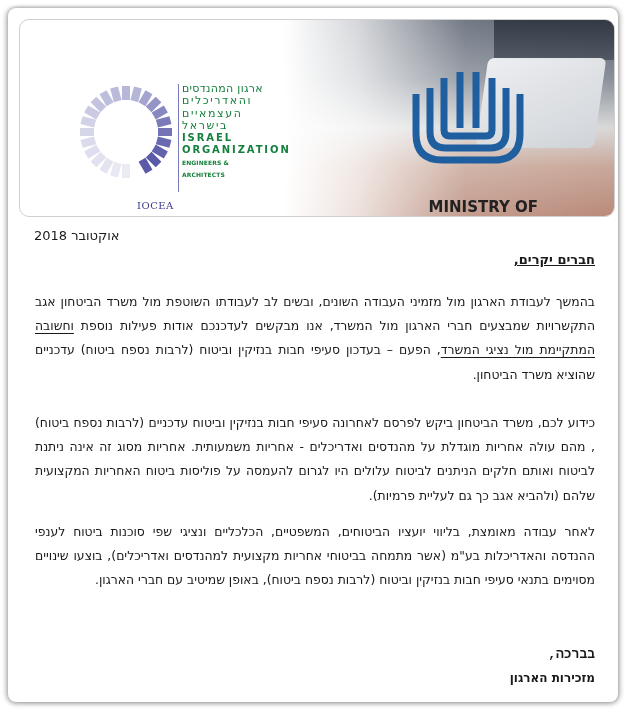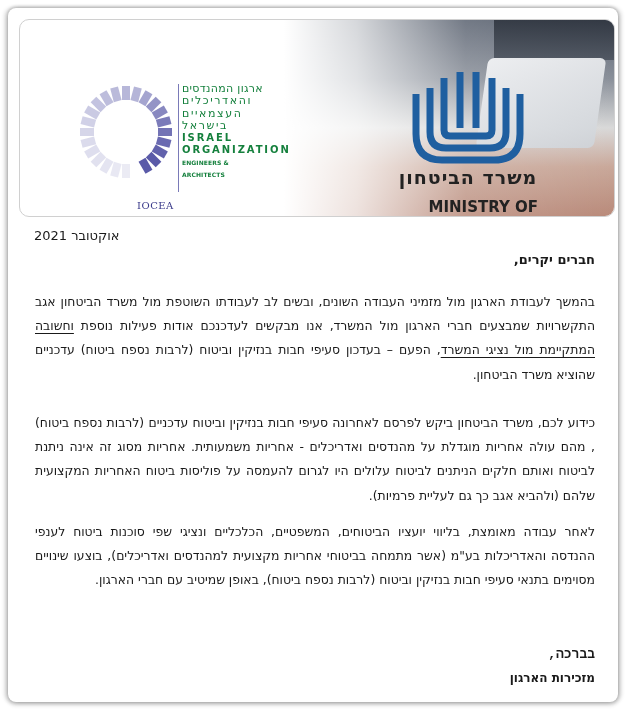--- a/index.html
+++ b/index.html
@@ -49,21 +49,21 @@
     .iocea-divider { position: absolute; left: 158px; top: 64px; width: 1px; height: 108px; background: #7a7ab8; }
     .iocea-text {
       position: absolute; left: 162px; top: 63px; width: 90px;
       font-family: "DejaVu Sans", sans-serif; color: #15803d; line-height: 12.3px;
     }
     .iocea-text .he { direction: rtl; text-align: left; font-size: 11px; letter-spacing: 1.6px; unicode-bidi: plaintext; }
     .iocea-text .he:first-child { letter-spacing: 0.3px; }
     .iocea-text .en { font-size: 10px; font-weight: bold; letter-spacing: 1.9px; }
     .iocea-text .en.small { font-size: 6px; letter-spacing: 0.1px; }
     .date { position: absolute; left: 34px; top: 228px; font-size: 13px; direction: rtl; }
-    .greeting { position: absolute; right: 35px; top: 252px; font-size: 13px; font-weight: bold; direction: rtl; }
+    .greeting { position: absolute; right: 35px; top: 252px; font-size: 13px; font-weight: bold; direction: rtl; text-decoration: underline; }
     .para {
       position: absolute; right: 35px; width: 560px; font-size: 12.4px; line-height: 24.2px;
       direction: rtl; text-align: justify; text-align-last: right;
     }
     .para u { text-decoration: underline; text-underline-offset: 3px; }
     .p1 { top: 290px; }
     .p2 { top: 411px; margin-left: 43px; }
     .p3 { top: 520px; margin-left: 47px; }
     .sign1 { position: absolute; right: 35px; top: 647px; font-size: 13px; font-weight: bold; direction: rtl; font-family: Liberation Mono, monospace; }
     .sign2 { position: absolute; right: 35px; top: 671px; font-size: 12px; font-weight: bold; direction: rtl; }
@@ -122,25 +122,24 @@
 
   <svg class="mod-logo" viewBox="0 0 120 95">
     <g fill="none" stroke="#1f5fa0" stroke-width="7">
       <path d="M8 22 L8 62 Q8 88 34 88 L86 88 Q112 88 112 62 L112 22"></path>
       <path d="M22 16 L22 60 Q22 76 38 76 L82 76 Q98 76 98 60 L98 16"></path>
       <path d="M36 6 L36 58 Q36 64 42 64 L78 64 Q84 64 84 58 L84 6"></path>
       <path d="M52 0 L52 56"></path>
       <path d="M68 0 L68 56"></path>
     </g>
   </svg>
-  <div class="mod-he">משרד הביטחון</div>
   <div class="mod-en">MINISTRY OF DEFENCE</div>
 </div>
 
-<div class="date">אוקטובר 2021</div>
+<div class="date">אוקטובר 2018</div>
 <div class="greeting">חברים יקרים,</div>
 
 <div class="para p1"><span>בהמשך לעבודת הארגון מול מזמיני העבודה השונים, ובשים לב לעבודתו השוטפת מול משרד הביטחון אגב התקשרויות שמבצעים חברי הארגון מול המשרד, אנו מבקשים לעדכנכם אודות פעילות נוספת </span><u>וחשובה המתקיימת מול נציגי המשרד</u><span>, הפעם – בעדכון סעיפי חבות בנזיקין וביטוח (לרבות נספח ביטוח) עדכניים שהוציא משרד הביטחון.</span></div>
 
 <div class="para p2">כידוע לכם, משרד הביטחון ביקש לפרסם לאחרונה סעיפי חבות בנזיקין וביטוח עדכניים (לרבות נספח ביטוח) , מהם עולה אחריות מוגדלת על מהנדסים ואדריכלים - אחריות משמעותית. אחריות מסוג זה אינה ניתנת לביטוח ואותם חלקים הניתנים לביטוח עלולים היו לגרום להעמסה על פוליסות ביטוח האחריות המקצועית שלהם (ולהביא אגב כך גם לעליית פרמיות).</div>
 
 <div class="para p3">לאחר עבודה מאומצת, בליווי יועציו הביטוחים, המשפטיים, הכלכליים ונציגי שפי סוכנות ביטוח לענפי ההנדסה והאדריכלות בע"מ (אשר מתמחה בביטוחי אחריות מקצועית למהנדסים ואדריכלים), בוצעו שינויים מסוימים בתנאי סעיפי חבות בנזיקין וביטוח (לרבות נספח ביטוח), באופן שמיטיב עם חברי הארגון.</div>
 
 <div class="sign1">בברכה,</div>
 <div class="sign2">מזכירות הארגון</div>

